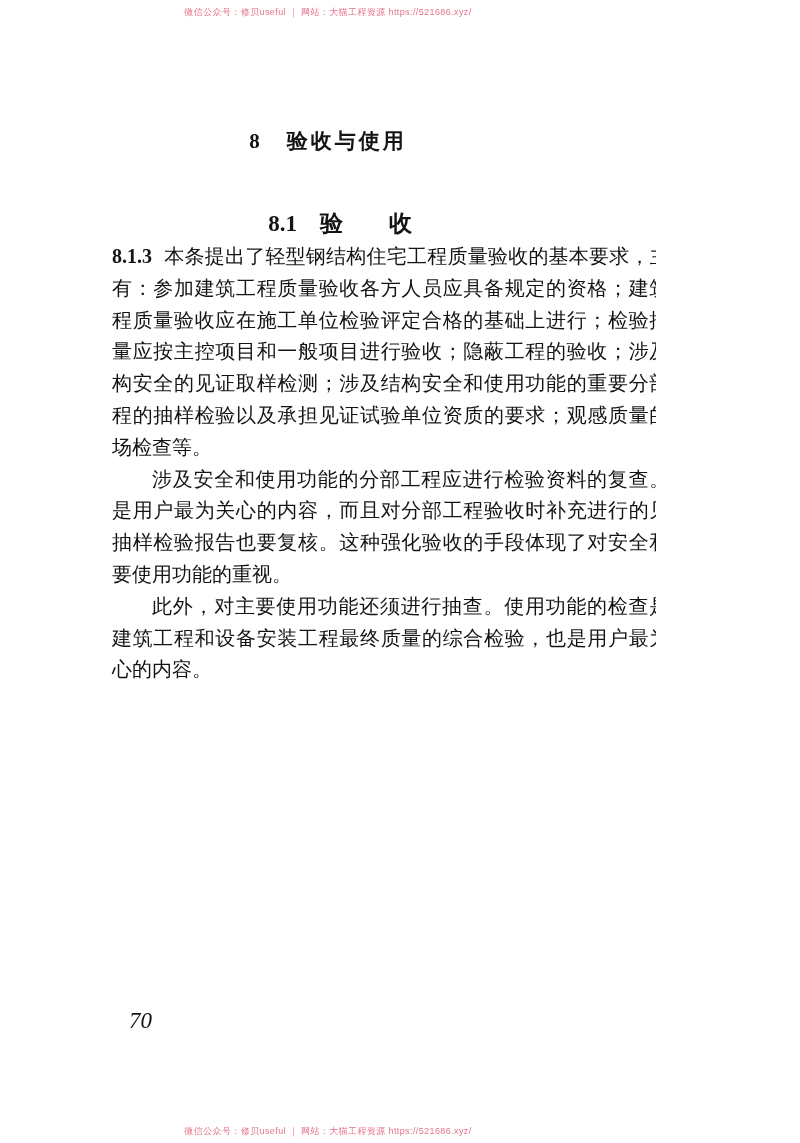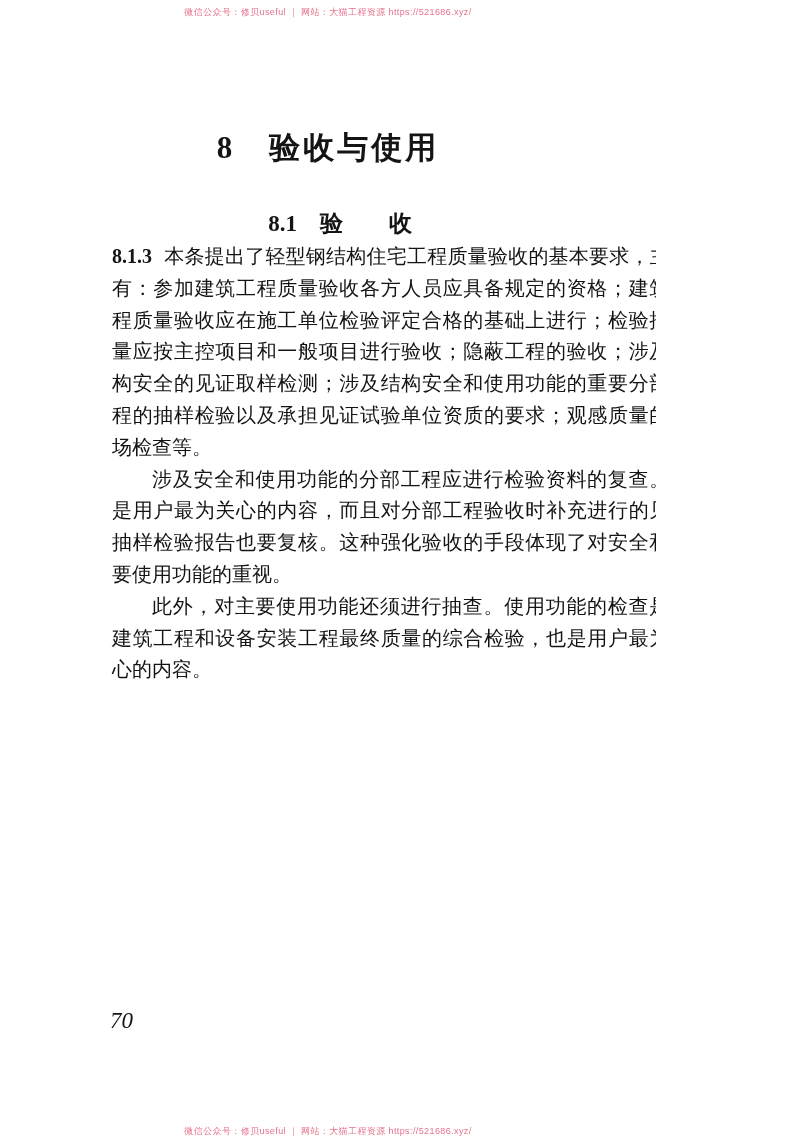--- a/index.html
+++ b/index.html
@@ -28,21 +28,21 @@
     white-space: nowrap;
   }
   .watermark-top { top: 6px; }
   .watermark-bottom { bottom: 5px; }
   .chapter-title {
     position: absolute;
     top: 127px;
     left: 0;
     width: 100%;
     text-align: center;
-    font-size: 31px;
+    font-size: 21px;
     font-weight: bold;
     letter-spacing: 3px;
     margin: 0;
   }
   .section-title {
     position: absolute;
     top: 196px;
     left: 0;
     width: 100%;
     text-align: center;
@@ -65,21 +65,21 @@
   }
   .body-text p.indent {
     text-indent: 2em;
   }
   .para-num {
     font-weight: bold;
     padding-right: 12px;
   }
   .page-number {
     position: absolute;
-    left: 110px;
+    left: 129px;
     top: 1008px;
     font-size: 23px;
     font-style: italic;
   }
 </style>
 </head>
 <body>
 
 <div class="page">
 

